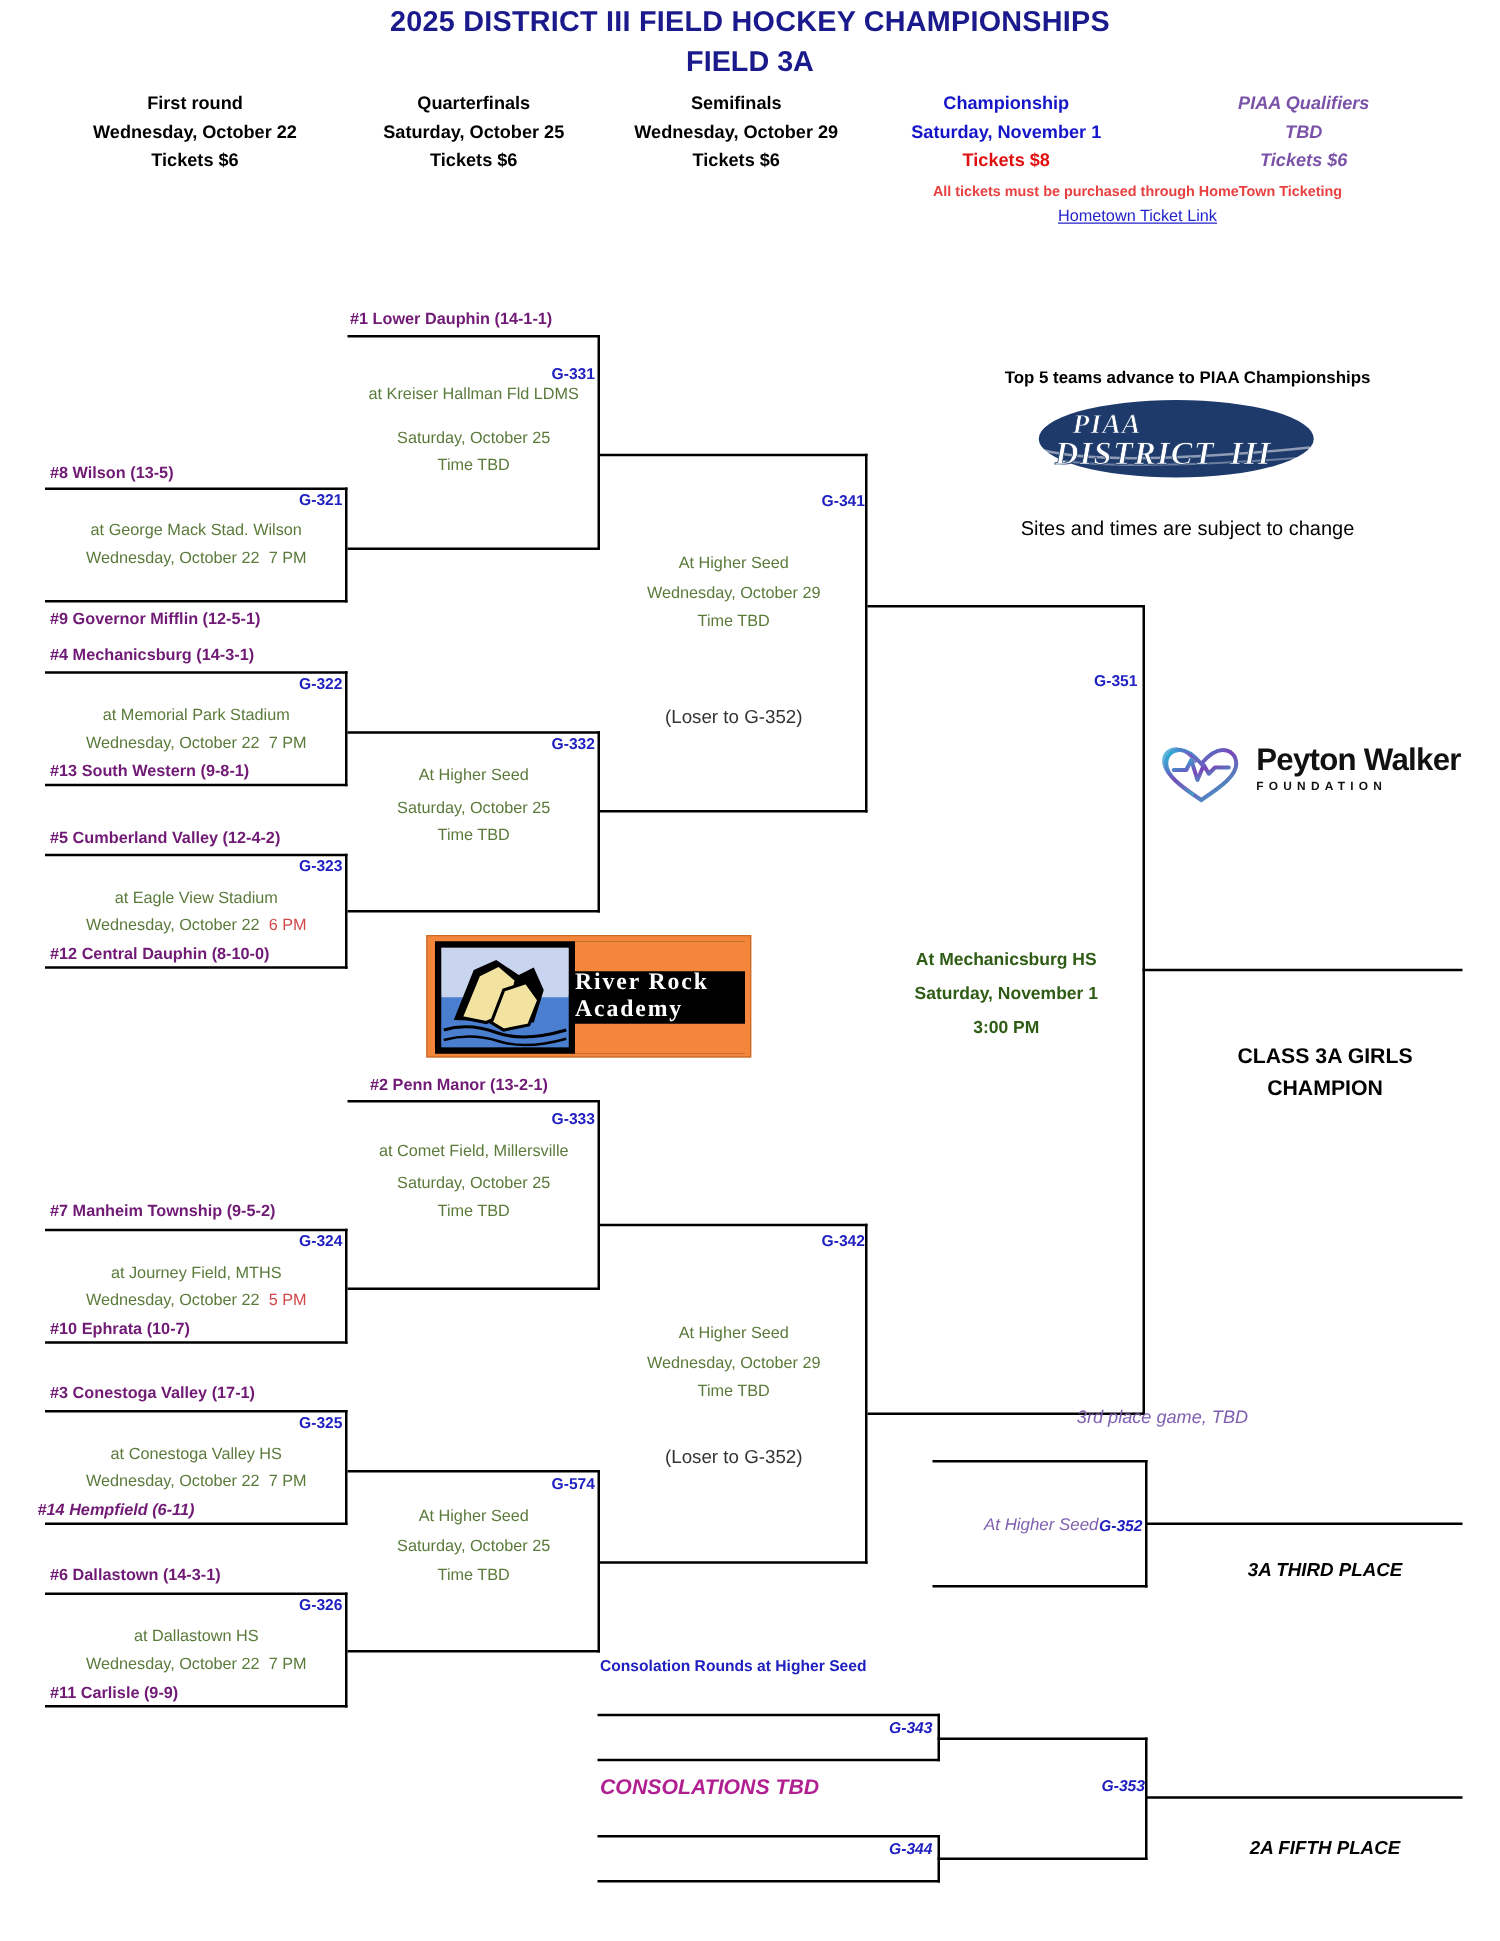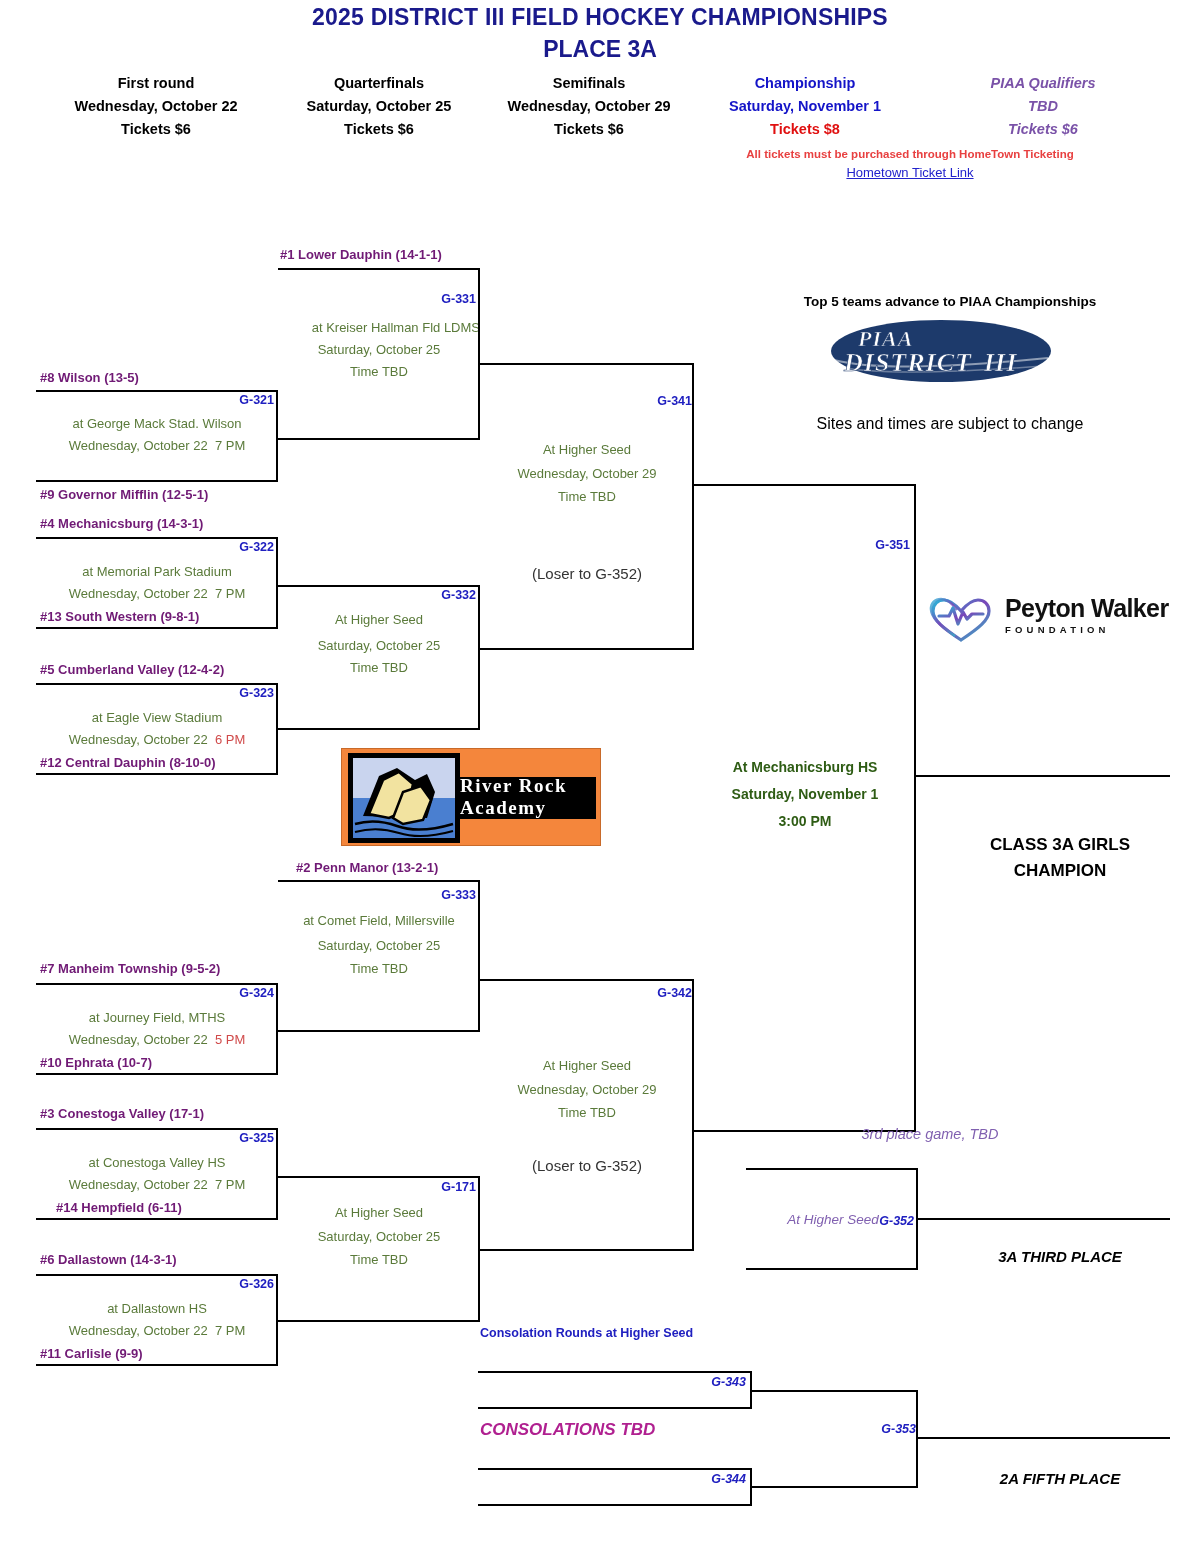--- a/index.html
+++ b/index.html
@@ -119,21 +119,21 @@
   #rr-band-t { position:absolute; left:112px; top:0px; width:136px; height:24px; background:#f4863c; }
   #rr-band-b { position:absolute; left:112px; top:66px; width:136px; height:24px; background:#f4863c; }
   #rr-words { position:absolute; left:112px; top:22px; width:140px; color:#fff;
               font-family:"Liberation Serif", serif; font-weight:bold; font-size:19px;
               line-height:22px; letter-spacing:1.5px; }
 </style>
 </head>
 <body>
 
 <div class="abs" id="title-1">2025 DISTRICT III FIELD HOCKEY CHAMPIONSHIPS</div>
-<div class="abs" id="title-2">PLACE 3A</div>
+<div class="abs" id="title-2">FIELD 3A</div>
 
 <div class="abs round-col" id="col-first">
   <div>First round</div>
   <div>Wednesday, October 22</div>
   <div>Tickets $6</div>
 </div>
 <div class="abs round-col" id="col-qtr">
   <div>Quarterfinals</div>
   <div>Saturday, October 25</div>
   <div>Tickets $6</div>
@@ -262,40 +262,40 @@
 <div class="abs vline" style="left:276px; top:983px; height:92px;"></div>
 
 <div class="abs team" style="left:40px;  top:1106px;">#3 Conestoga Valley (17-1)</div>
 <div class="abs hline" style="left:36px;  top:1128px; width:242px;"></div>
 <div class="abs gcode" style="left:176px; top:1131px; width:98px;">G-325</div>
 <div class="abs info" style="left:36px;  top:1152px; width:242px;">at Conestoga Valley HS</div>
 <div class="abs info" style="left:36px;  top:1174px; width:242px;">
   <span>Wednesday, October 22</span>&nbsp;
   <span>7 PM</span>
 </div>
-<div class="abs team" style="left:56px;  top:1200px;">#14 Hempfield (6-11)</div>
+<div class="abs team" style="left:30px;  top:1200px;font-style:italic;">#14 Hempfield (6-11)</div>
 <div class="abs hline" style="left:36px;  top:1218px; width:242px;"></div>
 <div class="abs vline" style="left:276px; top:1128px; height:92px;"></div>
 
 <div class="abs team" style="left:40px;  top:1252px;">#6 Dallastown (14-3-1)</div>
 <div class="abs hline" style="left:36px;  top:1274px; width:242px;"></div>
 <div class="abs gcode" style="left:176px; top:1277px; width:98px;">G-326</div>
 <div class="abs info" style="left:36px;  top:1298px; width:242px;">at Dallastown HS</div>
 <div class="abs info" style="left:36px;  top:1320px; width:242px;">
   <span>Wednesday, October 22</span>&nbsp;
   <span>7 PM</span>
 </div>
 <div class="abs team" style="left:40px;  top:1346px;">#11 Carlisle (9-9)</div>
 <div class="abs hline" style="left:36px;  top:1364px; width:242px;"></div>
 <div class="abs vline" style="left:276px; top:1274px; height:92px;"></div>
 
 <div class="abs team" style="left:280px; top:247px;">#1 Lower Dauphin (14-1-1)</div>
 <div class="abs hline" style="left:278px; top:268px; width:202px;"></div>
 <div class="abs gcode" style="left:378px; top:292px; width:98px;">G-331</div>
-<div class="abs info" style="left:278px; top:317px; width:202px;text-align:right;">at Kreiser Hallman Fld LDMS</div>
+<div class="abs info" style="left:278px; top:304px; width:202px;">at Kreiser Hallman Fld LDMS</div>
 <div class="abs info" style="left:278px; top:339px; width:202px;">Saturday, October 25</div>
 <div class="abs info" style="left:278px; top:361px; width:202px;">Time TBD</div>
 <div class="abs hline" style="left:278px; top:438px; width:202px;"></div>
 <div class="abs vline" style="left:478px; top:268px; height:172px;"></div>
 
 <div class="abs hline" style="left:278px; top:585px; width:202px;"></div>
 <div class="abs gcode" style="left:378px; top:588px; width:98px;">G-332</div>
 <div class="abs info" style="left:278px; top:609px; width:202px;">At Higher Seed</div>
 <div class="abs info" style="left:278px; top:635px; width:202px;">Saturday, October 25</div>
 <div class="abs info" style="left:278px; top:657px; width:202px;">Time TBD</div>
@@ -305,21 +305,21 @@
 <div class="abs team" style="left:296px; top:860px;">#2 Penn Manor (13-2-1)</div>
 <div class="abs hline" style="left:278px; top:880px; width:202px;"></div>
 <div class="abs gcode" style="left:378px; top:888px; width:98px;">G-333</div>
 <div class="abs info" style="left:278px; top:910px; width:202px;">at Comet Field, Millersville</div>
 <div class="abs info" style="left:278px; top:935px; width:202px;">Saturday, October 25</div>
 <div class="abs info" style="left:278px; top:958px; width:202px;">Time TBD</div>
 <div class="abs hline" style="left:278px; top:1030px; width:202px;"></div>
 <div class="abs vline" style="left:478px; top:880px; height:152px;"></div>
 
 <div class="abs hline" style="left:278px; top:1176px; width:202px;"></div>
-<div class="abs gcode" style="left:378px; top:1180px; width:98px;">G-171</div>
+<div class="abs gcode" style="left:378px; top:1180px; width:98px;">G-574</div>
 <div class="abs info" style="left:278px; top:1202px; width:202px;">At Higher Seed</div>
 <div class="abs info" style="left:278px; top:1226px; width:202px;">Saturday, October 25</div>
 <div class="abs info" style="left:278px; top:1249px; width:202px;">Time TBD</div>
 <div class="abs hline" style="left:278px; top:1320px; width:202px;"></div>
 <div class="abs vline" style="left:478px; top:1176px; height:146px;"></div>
 
 <div class="abs hline" style="left:480px; top:363px; width:214px;"></div>
 <div class="abs gcode" style="left:594px; top:394px; width:98px;">G-341</div>
 <div class="abs info" style="left:480px; top:439px; width:214px;">At Higher Seed</div>
 <div class="abs info" style="left:480px; top:463px; width:214px;">Wednesday, October 29</div>

